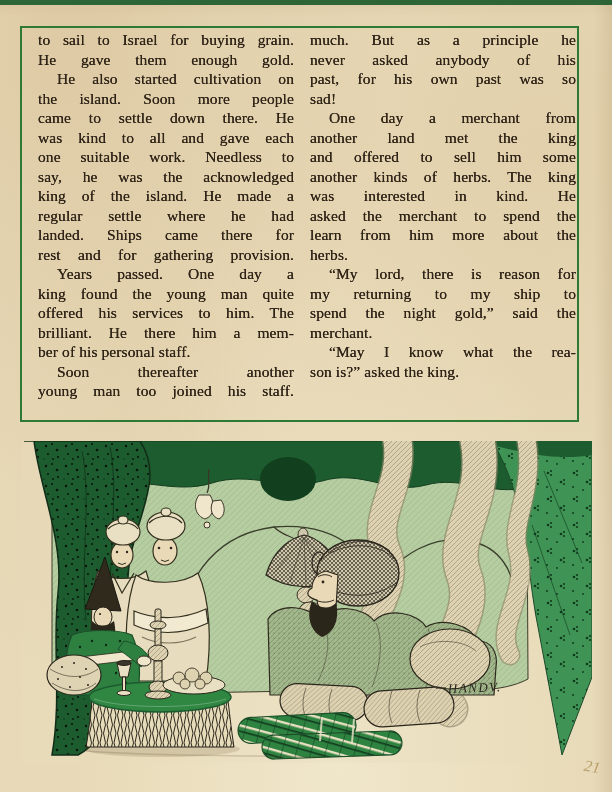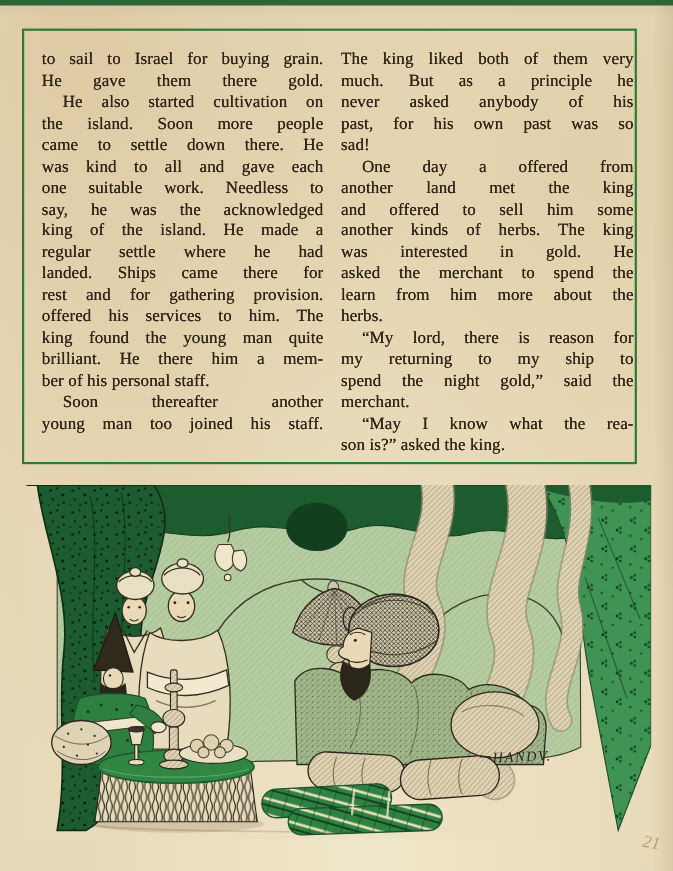--- a/index.html
+++ b/index.html
@@ -13,21 +13,21 @@
       radial-gradient(ellipse at 55% 97%, rgba(246,240,216,.55), transparent 55%),
       linear-gradient(to left, rgba(138,108,68,.16), transparent 3%),
       linear-gradient(to bottom, rgba(138,108,68,.10), transparent 2%);
     font-family:"Liberation Serif", serif;
   }
   .top-band{position:absolute;top:0;left:0;width:612px;height:5px;
     background:var(--dark-green,#1f6132);opacity:.92;}
   .text-frame{
     position:absolute;left:20px;top:26px;width:559px;height:396px;
     border:2px solid var(--border-green,#2e7a35);
-    box-sizing:border-box;display:flex;padding-top:16px;
+    box-sizing:border-box;display:flex;padding-top:2px;
   }
   .col{box-sizing:border-box;}
   .col-left{width:280px;padding:0 8px 0 16px;}
   .col-right{width:275px;padding:0 1px 0 8px;}
   .tline{
     font-size:15.5px;line-height:19.5px;color:var(--ink,#2f2418);
     text-align:justify;text-align-last:justify;
     text-shadow:0 0 .5px currentColor;letter-spacing:.1px;
     white-space:nowrap;overflow:visible;
   }
@@ -40,49 +40,49 @@
   }
 </style>
 </head>
 <body>
 
 <div class="top-band"></div>
 
 <div class="text-frame">
   <div class="col col-left">
       <div class="tline">to sail to Israel for buying grain.</div>
-      <div class="tline">He gave them there gold.</div>
+      <div class="tline">He gave them enough gold.</div>
       <div class="tline ind">He also started cultivation on</div>
       <div class="tline">the island.  Soon more people</div>
       <div class="tline">came to settle down there.  He</div>
       <div class="tline">was kind to all and gave each</div>
       <div class="tline">one suitable work.  Needless to</div>
       <div class="tline">say, he was the acknowledged</div>
       <div class="tline">king of the island.  He made a</div>
       <div class="tline">regular settle where he had</div>
       <div class="tline">landed.  Ships came there for</div>
       <div class="tline">rest and for gathering provision.</div>
+      <div class="tline ind">Years passed.  One day a</div>
+      <div class="tline">king found the young man quite</div>
       <div class="tline">offered his services to him.  The</div>
-      <div class="tline">king found the young man quite</div>
       <div class="tline">brilliant.  He there him a mem-</div>
       <div class="tline loose">ber of his personal staff.</div>
       <div class="tline ind">Soon thereafter another</div>
       <div class="tline">young man too joined his staff.</div>
     </div>
   <div class="col col-right">
-      <div class="tline">The king liked both of them very</div>
       <div class="tline">much.  But as a principle he</div>
       <div class="tline">never asked anybody of his</div>
       <div class="tline">past, for his own past was so</div>
       <div class="tline loose">sad!</div>
-      <div class="tline ind">One day a offered from</div>
+      <div class="tline ind">One day a merchant from</div>
       <div class="tline">another land met the king</div>
       <div class="tline">and offered to sell him some</div>
       <div class="tline">another kinds of herbs.  The king</div>
-      <div class="tline">was interested in gold.  He</div>
+      <div class="tline">was interested in kind.  He</div>
       <div class="tline">asked the merchant to spend the</div>
       <div class="tline">learn from him more about the</div>
       <div class="tline loose">herbs.</div>
       <div class="tline ind">“My lord, there is reason for</div>
       <div class="tline">my returning to my ship to</div>
       <div class="tline">spend the night gold,” said the</div>
       <div class="tline loose">merchant.</div>
       <div class="tline ind">“May I know what the rea-</div>
       <div class="tline loose">son is?”  asked the king.</div>
     </div>

